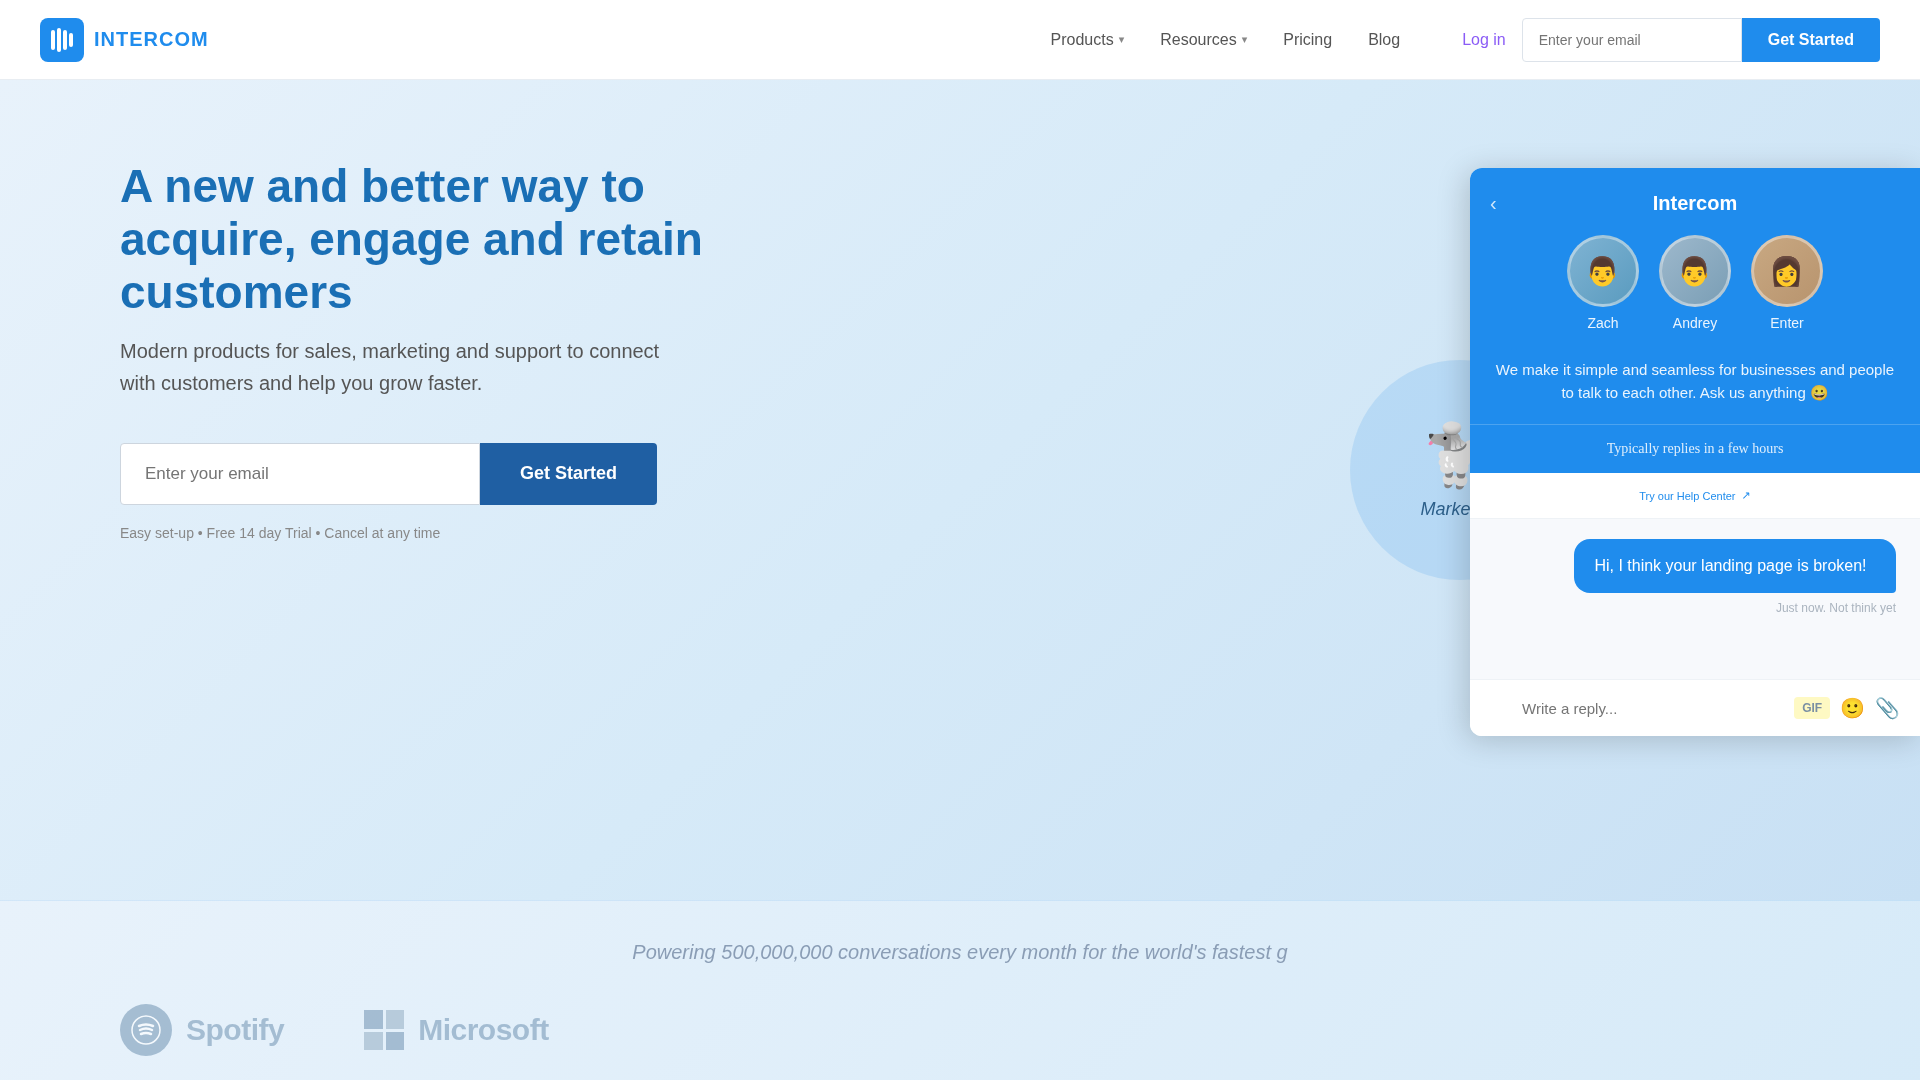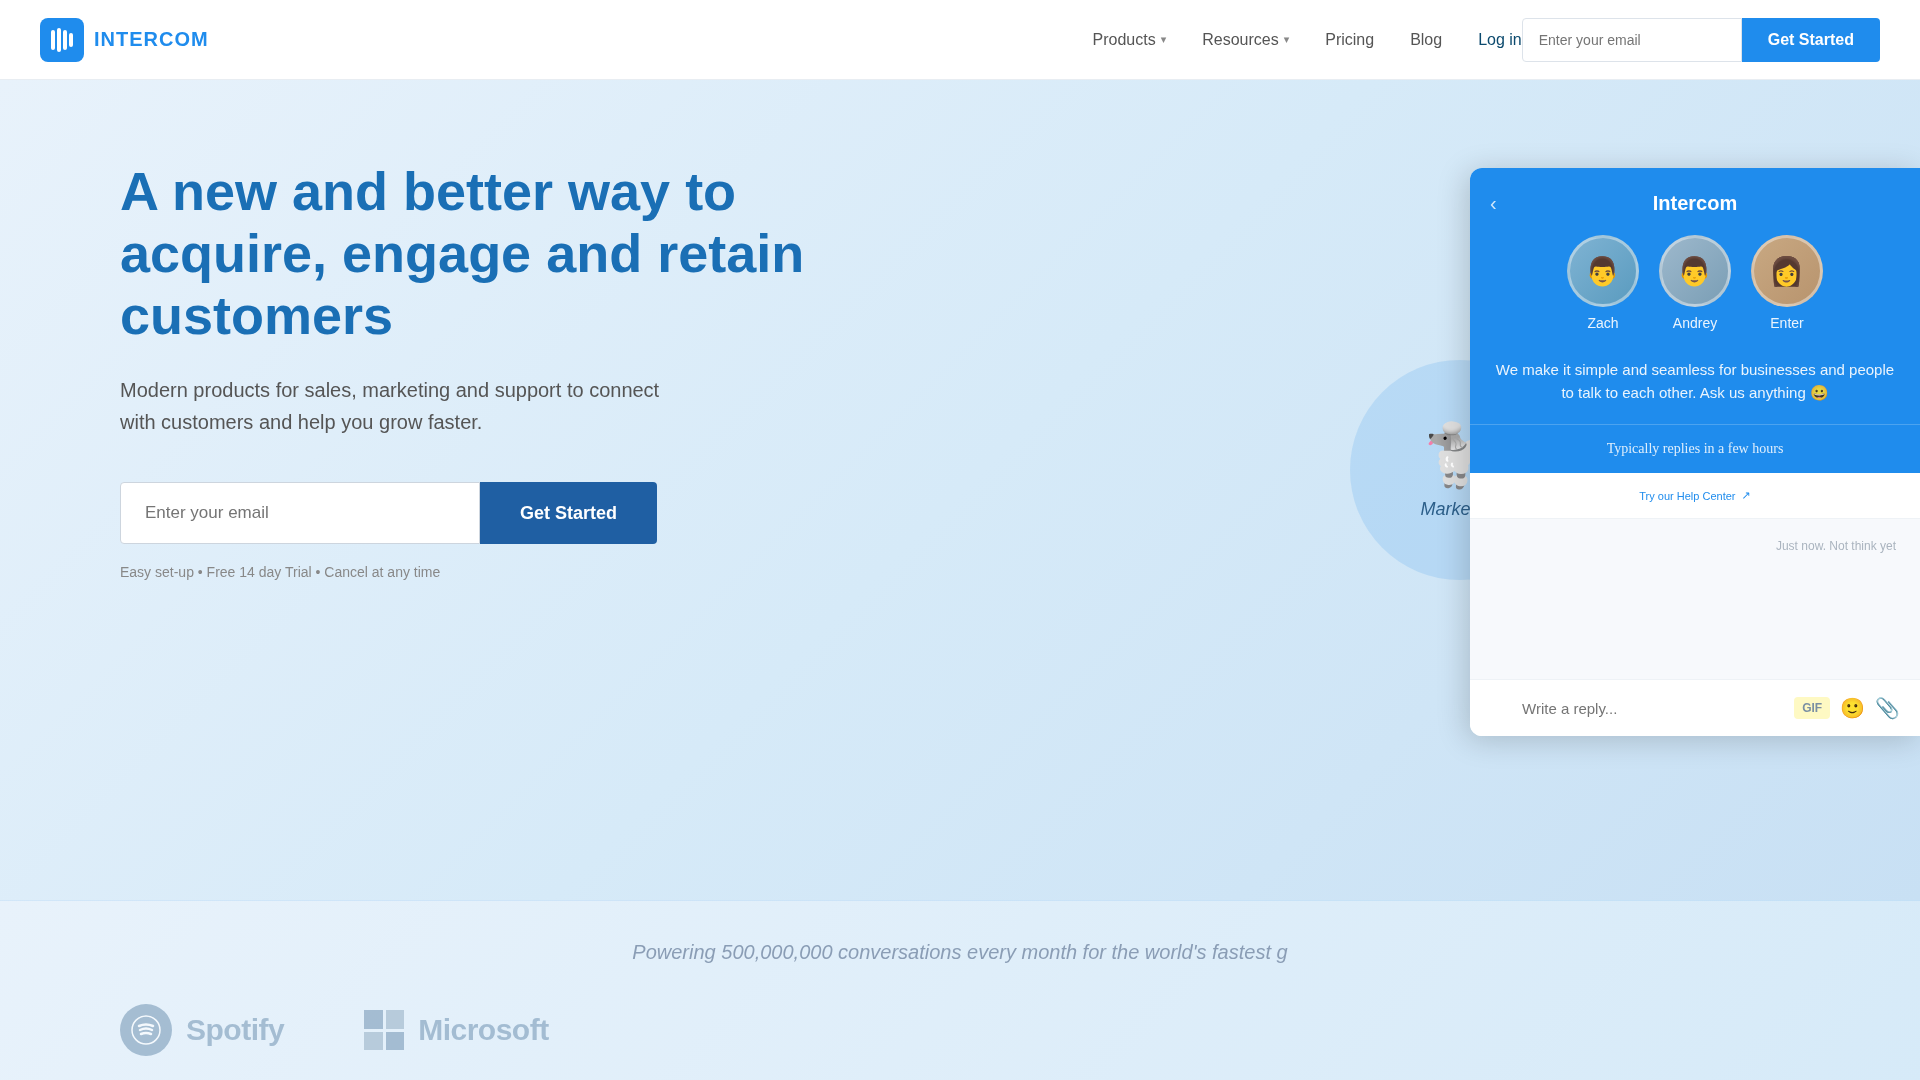--- a/index.html
+++ b/index.html
@@ -37,33 +37,33 @@
       font-size: 20px;
       font-weight: 700;
       color: #1f8ced;
       letter-spacing: 1px;
       text-transform: uppercase;
     }
     .nav-links {
       display: flex;
       align-items: center;
       gap: 36px;
-      margin-right: 36px;
+      margin-right: 62px;
     }
     .nav-item {
       display: flex;
       align-items: center;
       gap: 5px;
       font-size: 16px;
       color: #555;
       cursor: pointer;
       font-weight: 500;
     }
     .nav-item .chevron { font-size: 11px; color: #888; }
-    .nav-login { font-size: 16px; color: #0c4a6e; font-weight: 500; cursor: pointer; }
+    .nav-login { font-size: 16px; color: #8b5cf6; font-weight: 500; cursor: pointer; margin-right: 16px; }
     .nav-email-input {
       border: 1px solid #dde3ea;
       border-radius: 4px 0 0 4px;
       padding: 0 16px;
       height: 44px;
       font-size: 14px;
       color: #999;
       width: 220px;
       outline: none;
     }
@@ -87,25 +87,25 @@
       position: relative;
       overflow: hidden;
       padding: 80px 120px 0 120px;
     }
     .hero-content {
       max-width: 700px;
       position: relative;
       z-index: 2;
     }
     .hero-headline {
-      font-size: 54px;
+      font-size: 46px;
       font-weight: 700;
       color: #1a6fb5;
       line-height: 1.15;
-      margin-bottom: 28px;
+      margin-bottom: 16px;
     }
     .hero-sub {
       font-size: 20px;
       color: #555;
       line-height: 1.6;
       margin-bottom: 44px;
       max-width: 580px;
     }
     .hero-form {
       display: flex;
@@ -474,20 +474,21 @@
     </div>
     <div class="chat-description">We make it simple and seamless for businesses and people to talk to each other. Ask us anything 😀</div>
     <div class="chat-reply-time">Typically replies in a few hours</div>
     <div class="chat-help-center">
       <a>
         <span>Try our Help Center</span>
         <span>↗</span>
       </a>
     </div>
     <div class="chat-messages">
+      <div class="chat-message-bubble">Hi, I think your landing page is broken!</div>
       <div class="chat-message-meta">Just now. Not think yet</div>
     </div>
     <div class="chat-input-area">
       <input class="chat-input" type="text" placeholder="Write a reply..." style="">
       <div class="chat-input-actions">
         <button class="chat-action-btn">GIF</button>
         <button class="chat-emoji-btn">🙂</button>
         <button class="chat-attach-btn">📎</button>
       </div>
     </div>

